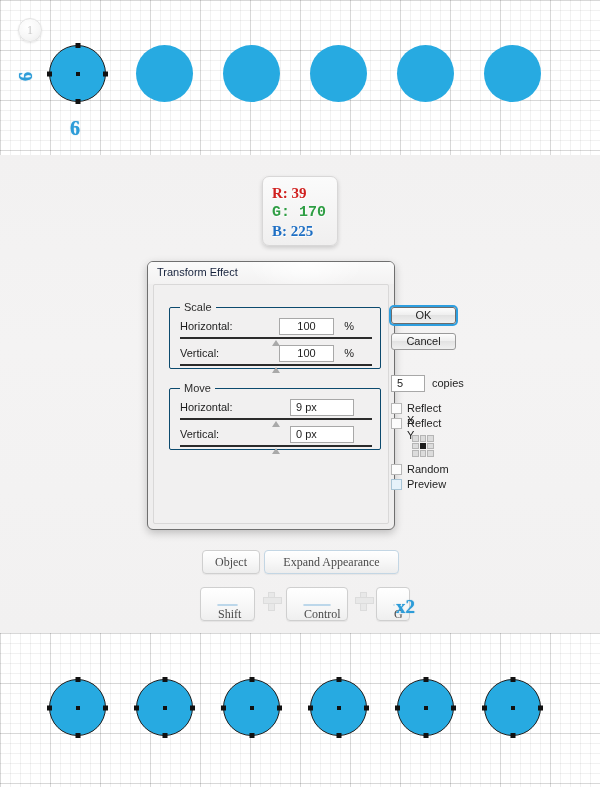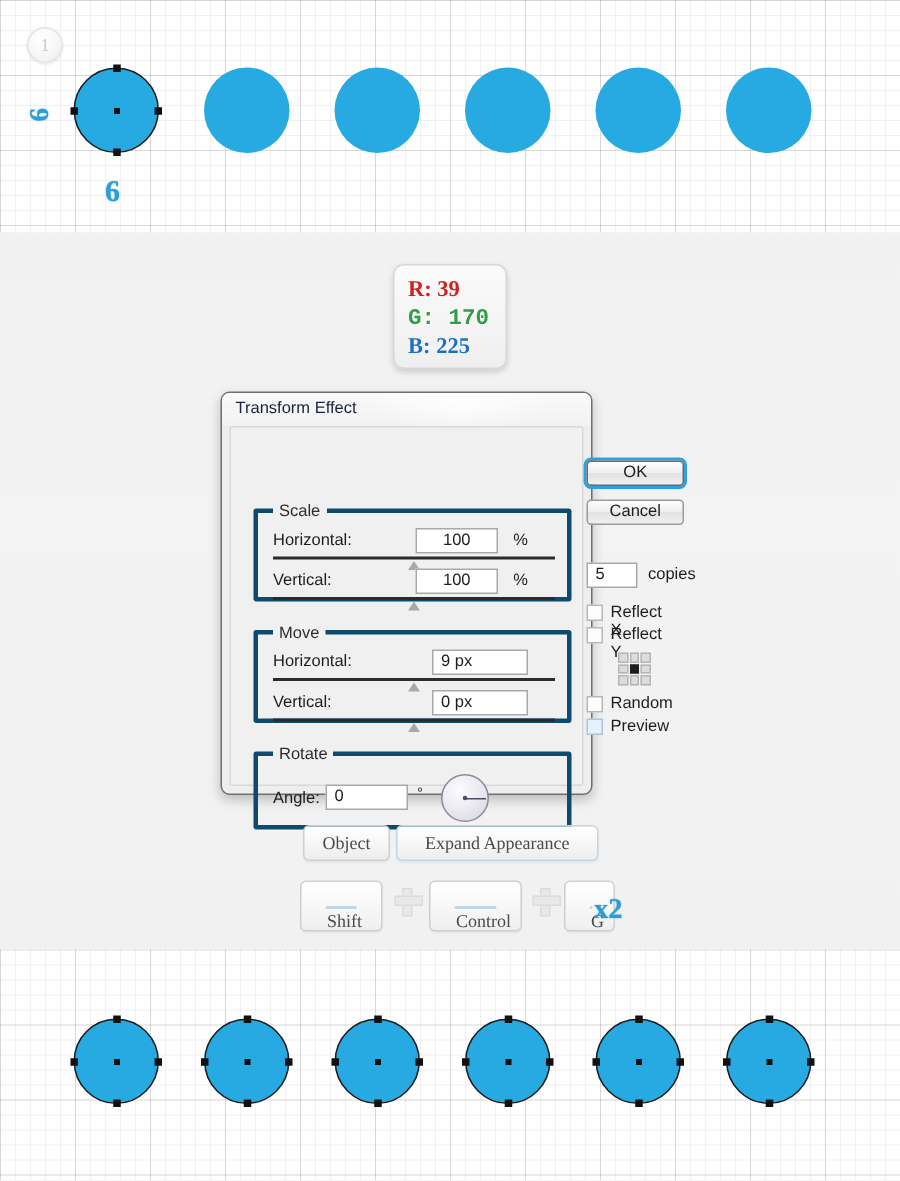--- a/index.html
+++ b/index.html
@@ -116,24 +116,23 @@
   #dialog-body {
     position: absolute; left: 5px; top: 22px; right: 5px; bottom: 5px;
     background: #f1f0f0;
     border: 1px solid #d9d8d8;
     border-radius: 2px;
   }
 
   
   .fs {
     position: absolute;
-    border: 3px solid #0c4a6e;
+    border: 1px solid #0c4a6e;
     border-radius: 2px;
     background: transparent;
-    margin-top: 32px;
   }
   .fs-legend {
     position: absolute; left: 10px; top: -7px;
     background: #f1f0f0; padding: 0 4px;
     font-size: 11px; color: #2c2c2c;
   }
   #fs-scale  { left: 15px; top: 22px;  width: 212px; height: 62px; }
   #fs-move   { left: 15px; top: 103px; width: 212px; height: 62px; }
   #fs-rotate { left: 15px; top: 184px; width: 212px; height: 52px; }
 
@@ -360,30 +359,20 @@
         <div class="row" style="top:37px;">
           <span class="row-label">Vertical:</span>
           <div class="num-input num-move">0 px</div>
         </div>
         <div class="slider" style="top:56px;">
           <div class="slider-track"></div>
           <div class="slider-thumb"></div>
         </div>
       </div>
 
-      <div class="fs" id="fs-rotate">
-        <div class="fs-legend">Rotate</div>
-        <span id="angle-label">Angle:</span>
-        <div id="angle-input">0</div>
-        <span id="angle-deg">°</span>
-        <div id="angle-dial">
-          <div id="angle-dial-needle"></div>
-          <div id="angle-dial-dot"></div>
-        </div>
-      </div>
 
       <div class="dlg-btn" id="btn-ok">OK</div>
       <div class="dlg-btn" id="btn-cancel">Cancel</div>
 
       <div id="copies-input">5</div>
       <span id="copies-label">copies</span>
 
       <div class="chk-row" id="chk-reflect-x">
         <span class="chk-box"></span>
         <span class="chk-label">Reflect X</span>

